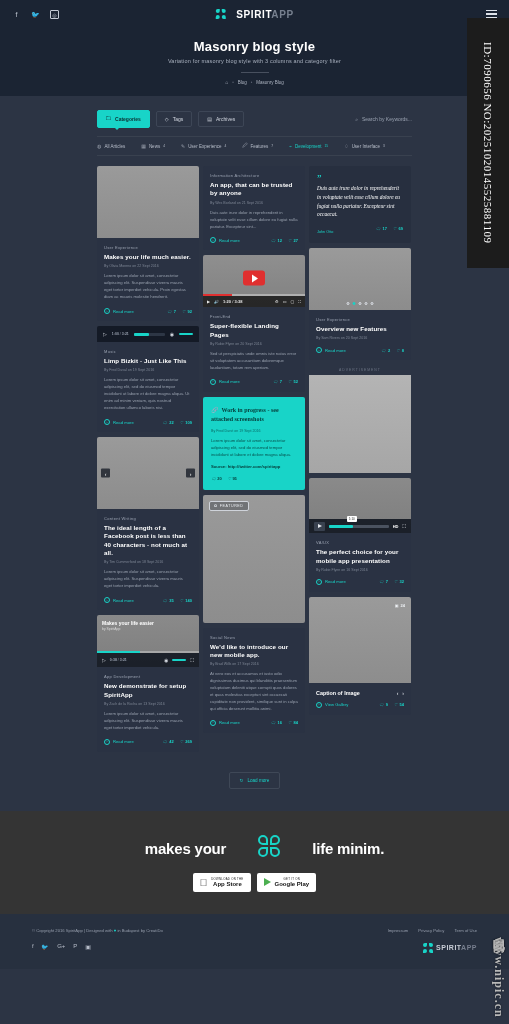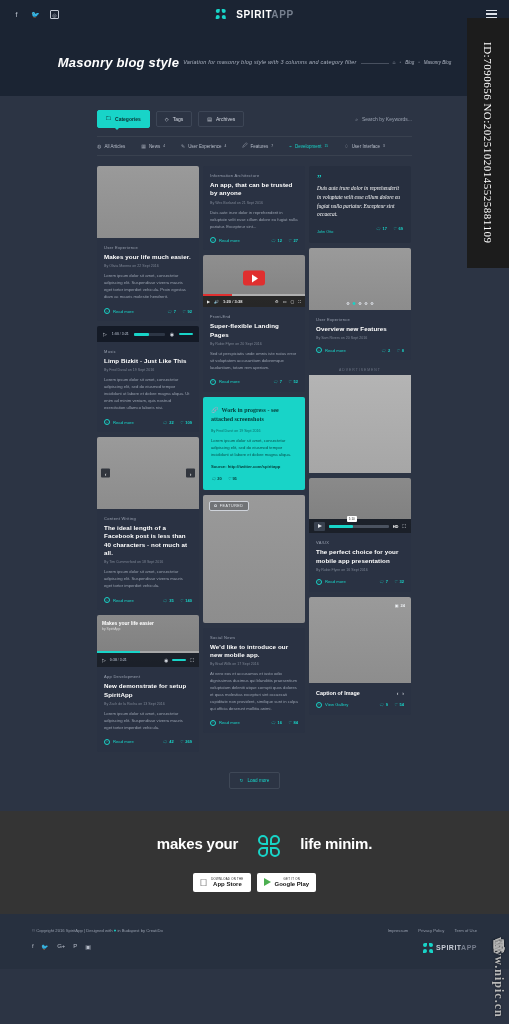--- a/index.html
+++ b/index.html
@@ -46,23 +46,22 @@
   .brand-mark i:nth-child(4){ right:0; bottom:0; border-radius: 50% 50% 0 50%; }
   .brand-txt { font-size: 10px; font-weight: bold; letter-spacing: .6px; }
   .brand-txt .dim { color: #77808f; }
   .hamb { position: absolute; right: 12px; display: flex; flex-direction: column; gap: 2px; }
   .hamb span { display: block; width: 11px; height: 1.4px; background: #dfe3ea; }
 
   
   .hero {
     background: #1b2433;
     height: 68px;
-    display: flex; flex-direction: row; align-items: center; justify-content: center;
+    display: flex; flex-direction: column; align-items: center; justify-content: center;
     gap: 4px;
-    font-style: italic;
   }
   .hero h1 { font-size: 13px; font-weight: bold; letter-spacing: .2px; }
   .hero p { font-size: 5.5px; color: #a9b1bf; letter-spacing: .2px; }
   .hero-sep { width: 28px; height: 1px; background: #48505f; margin: 4px 0 2px; }
   .crumbs { display: flex; align-items: center; gap: 4px; font-size: 4.5px; color: #aeb5c2; }
   .crumbs .dot { color: #5d6574; }
   .crumbs .home { font-size: 5px; }
 
   
   .filters { padding: 14px 0 0; }
@@ -228,21 +227,21 @@
   
   .loadmore-wrap { text-align: center; margin: 16px 0 0; }
   .loadmore {
     display: inline-flex; align-items: center; gap: 4px;
     border: 1px solid #3f4857; border-radius: 2px; padding: 5px 10px;
     font-size: 4.6px; color: #18d4c8; background: transparent;
   }
 
   
   .cta { background: #343434; padding: 24px 0 22px; text-align: center; margin-top: 22px; }
-  .cta-line { display: flex; align-items: flex-start; justify-content: center; gap: 20px; margin-left: 20px; }
+  .cta-line { display: flex; align-items: flex-end; justify-content: center; gap: 32px; margin-left: 20px; }
   .cta-txt { font-size: 15px; font-weight: bold; letter-spacing: -.2px; }
   .cta-logo { width: 22px; height: 22px; position: relative; }
   .cta-logo i { position: absolute; width: 10px; height: 10px; border: 2.2px solid #18d4c8; }
   .cta-logo i:nth-child(1){ left:0; top:0; border-radius: 50% 50% 0 50%; }
   .cta-logo i:nth-child(2){ right:0; top:0; border-radius: 50% 50% 50% 0; }
   .cta-logo i:nth-child(3){ left:0; bottom:0; border-radius: 50% 0 50% 50%; }
   .cta-logo i:nth-child(4){ right:0; bottom:0; border-radius: 0 50% 50% 50%; }
   .stores { display: flex; gap: 6px; justify-content: center; margin-top: 16px; }
   .store {
     background: #fff; color: #111; border-radius: 2px;

